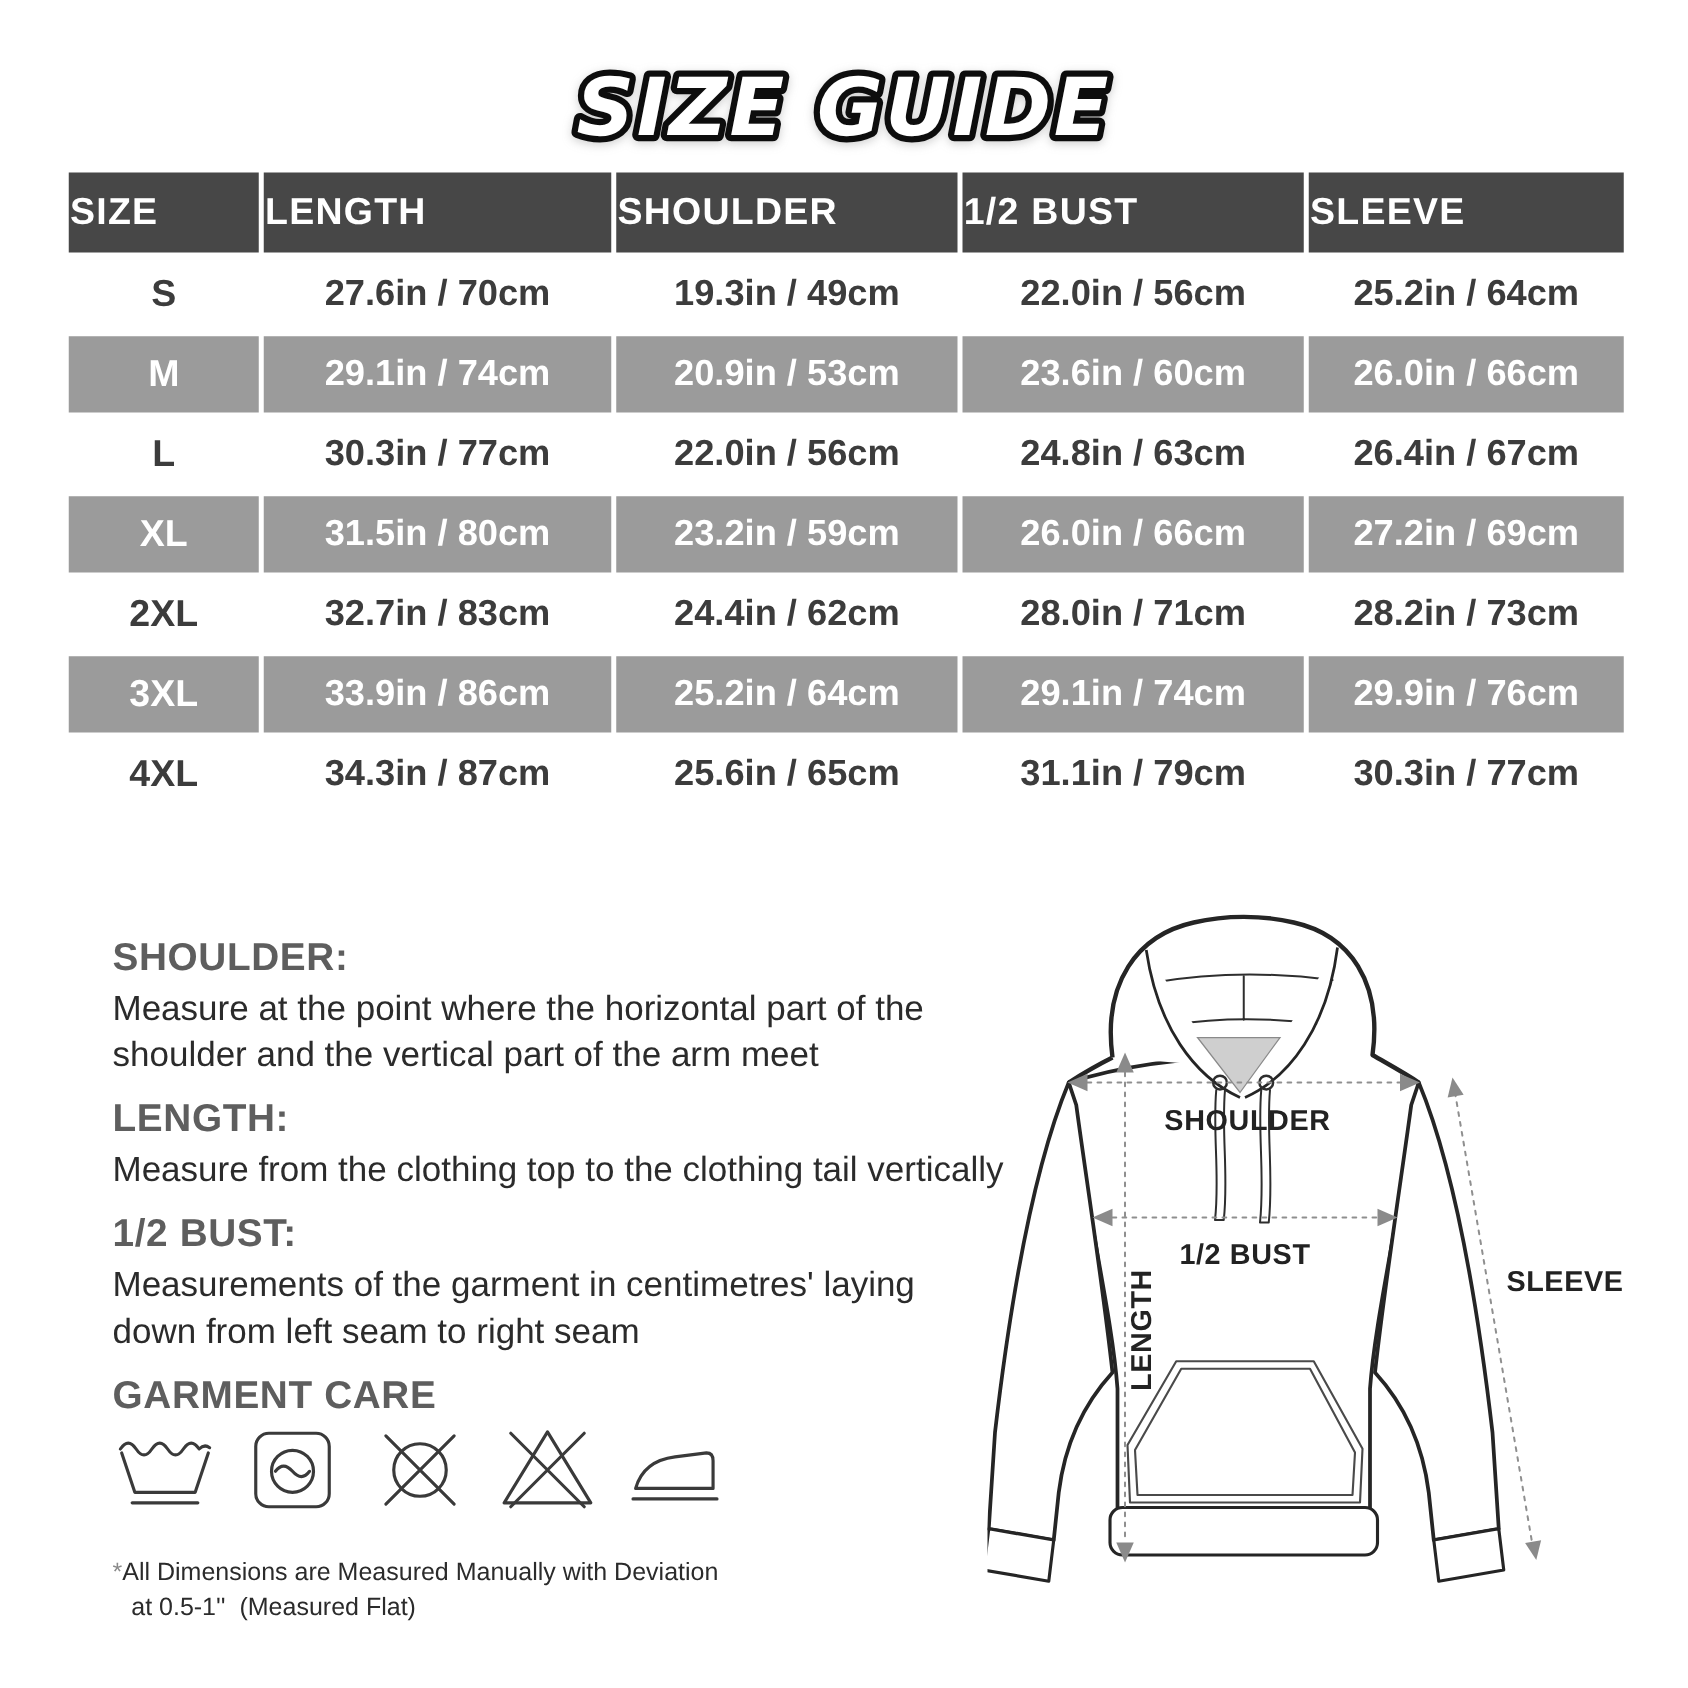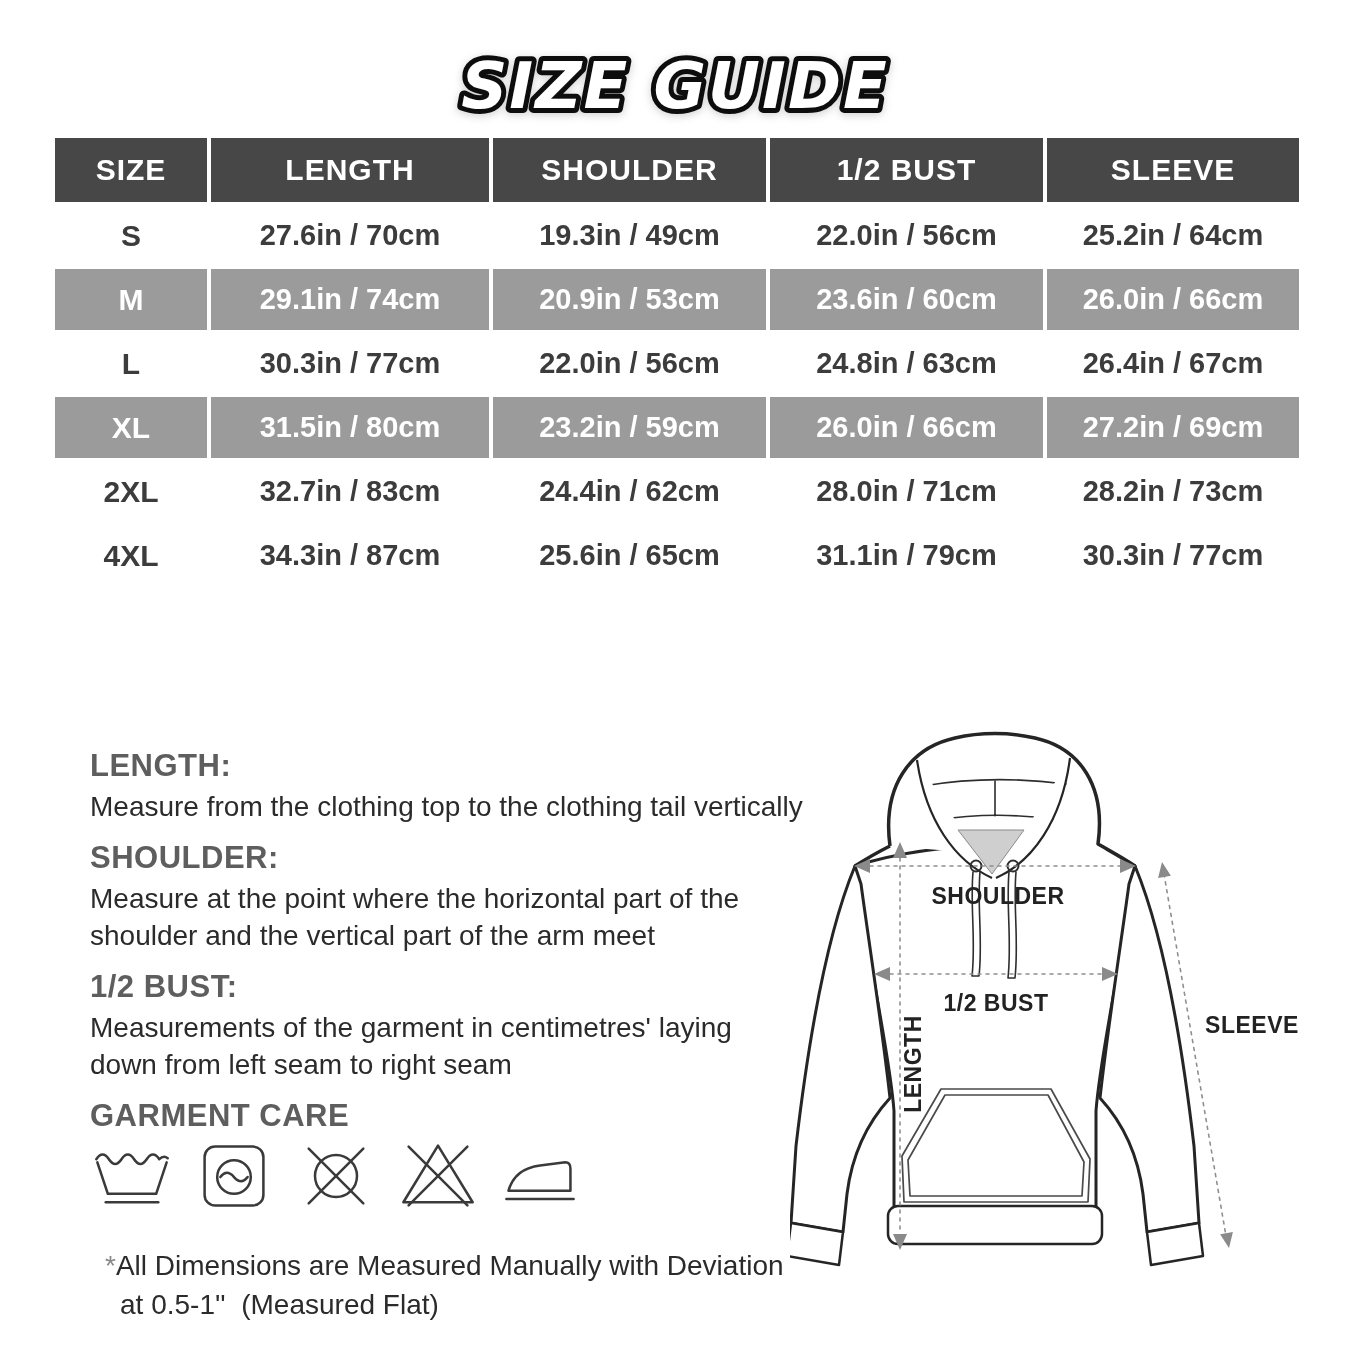--- a/index.html
+++ b/index.html
@@ -16,40 +16,40 @@
     fill:#ffffff;stroke:#0d0d0d;stroke-width:10px;stroke-linejoin:round;
     paint-order:stroke fill;
   }
   
   table.size-table{
     position:absolute;left:51px;top:135px;width:1248px;
     border-collapse:separate;border-spacing:4px 3px;table-layout:fixed;
   }
   table.size-table th{
     background:var(--header-bg,#474747);color:#fff;font-weight:bold;
-    font-size:30px;letter-spacing:1px;height:62px;text-align:center;vertical-align:middle;
+    font-size:30px;letter-spacing:1px;height:62px;text-align:left;vertical-align:middle;
   }
   table.size-table td{
     height:59px;text-align:center;vertical-align:middle;
     font-size:29px;color:var(--dark-text,#3c3c3c);background:#ffffff;font-weight:bold;
   }
   table.size-table td:first-child{font-weight:bold;font-size:30px;}
   table.size-table tr.alt td{background:var(--row-alt-bg,#9b9b9b);color:#ffffff;}
   col.c-size{width:152px;} col.c-length{width:278px;} col.c-shoulder{width:273px;}
   col.c-bust{width:273px;} col.c-sleeve{width:252px;}
   
   .info-col{position:absolute;left:90px;top:748px;width:735px;}
   .def-term{font-size:31px;font-weight:bold;color:var(--heading-gray,#5e5e5e);
     letter-spacing:0.5px;margin:0 0 5px 0;}
   .def-text{font-size:28px;color:var(--body-text,#2b2b2b);line-height:1.32;margin:0 0 14px 0;}
   .care-heading{font-size:31px;font-weight:bold;color:var(--heading-gray,#5e5e5e);
     letter-spacing:0.5px;margin:6px 0 0 0;}
   .care-icons{display:flex;gap:18px;align-items:center;margin:0 0 26px 0;}
   .care-icons svg{display:block;}
-  .footnote{font-size:28px;color:var(--body-text,#2b2b2b);line-height:1.4;white-space:pre-wrap;margin-left:15px;}
+  .footnote{font-size:20px;color:var(--body-text,#2b2b2b);line-height:1.4;white-space:pre-wrap;}
   .footnote .star{color:#8a8a8a;}
   .footnote .fn2{padding-left:15px;}
   
   .diagram{position:absolute;left:790px;top:726px;width:530px;height:560px;}
   .diagram text{
     font-family:"Liberation Sans",sans-serif;font-weight:bold;font-size:23px;
     letter-spacing:0.5px;fill:#222222;
   }
   .outline{fill:#ffffff;stroke:#252525;stroke-width:3;stroke-linejoin:round;}
   .outline-thin{fill:none;stroke:#2e2e2e;stroke-width:1.6;stroke-linejoin:round;stroke-linecap:round;}
@@ -115,40 +115,47 @@
           <td>26.0in / 66cm</td>
           <td>27.2in / 69cm</td>
         </tr>
         <tr>
           <td>2XL</td>
           <td>32.7in / 83cm</td>
           <td>24.4in / 62cm</td>
           <td>28.0in / 71cm</td>
           <td>28.2in / 73cm</td>
         </tr>
+        <tr class="alt">
+          <td>3XL</td>
+          <td>33.9in / 86cm</td>
+          <td>25.2in / 64cm</td>
+          <td>29.1in / 74cm</td>
+          <td>29.9in / 76cm</td>
+        </tr>
         <tr>
           <td>4XL</td>
           <td>34.3in / 87cm</td>
           <td>25.6in / 65cm</td>
           <td>31.1in / 79cm</td>
           <td>30.3in / 77cm</td>
         </tr>
       </tbody>
   </table>
 
   <div class="info-col">
 
     <div>
+      <p class="def-term">SHOULDER:</p>
+      <p class="def-text" style="max-width:690px">Measure at the point where the horizontal part of the shoulder and the vertical part of the arm meet</p>
+    </div>
+
+    <div>
       <p class="def-term">LENGTH:</p>
       <p class="def-text">Measure from the clothing top to the clothing tail vertically</p>
-    </div>
-
-    <div>
-      <p class="def-term">SHOULDER:</p>
-      <p class="def-text" style="max-width:690px">Measure at the point where the horizontal part of the shoulder and the vertical part of the arm meet</p>
     </div>
 
     <div>
       <p class="def-term">1/2 BUST:</p>
       <p class="def-text" style="max-width:680px">Measurements of the garment in centimetres' laying down from left seam to right seam</p>
     </div>
 
     <p class="care-heading">GARMENT CARE</p>
 
     <div class="care-icons">

